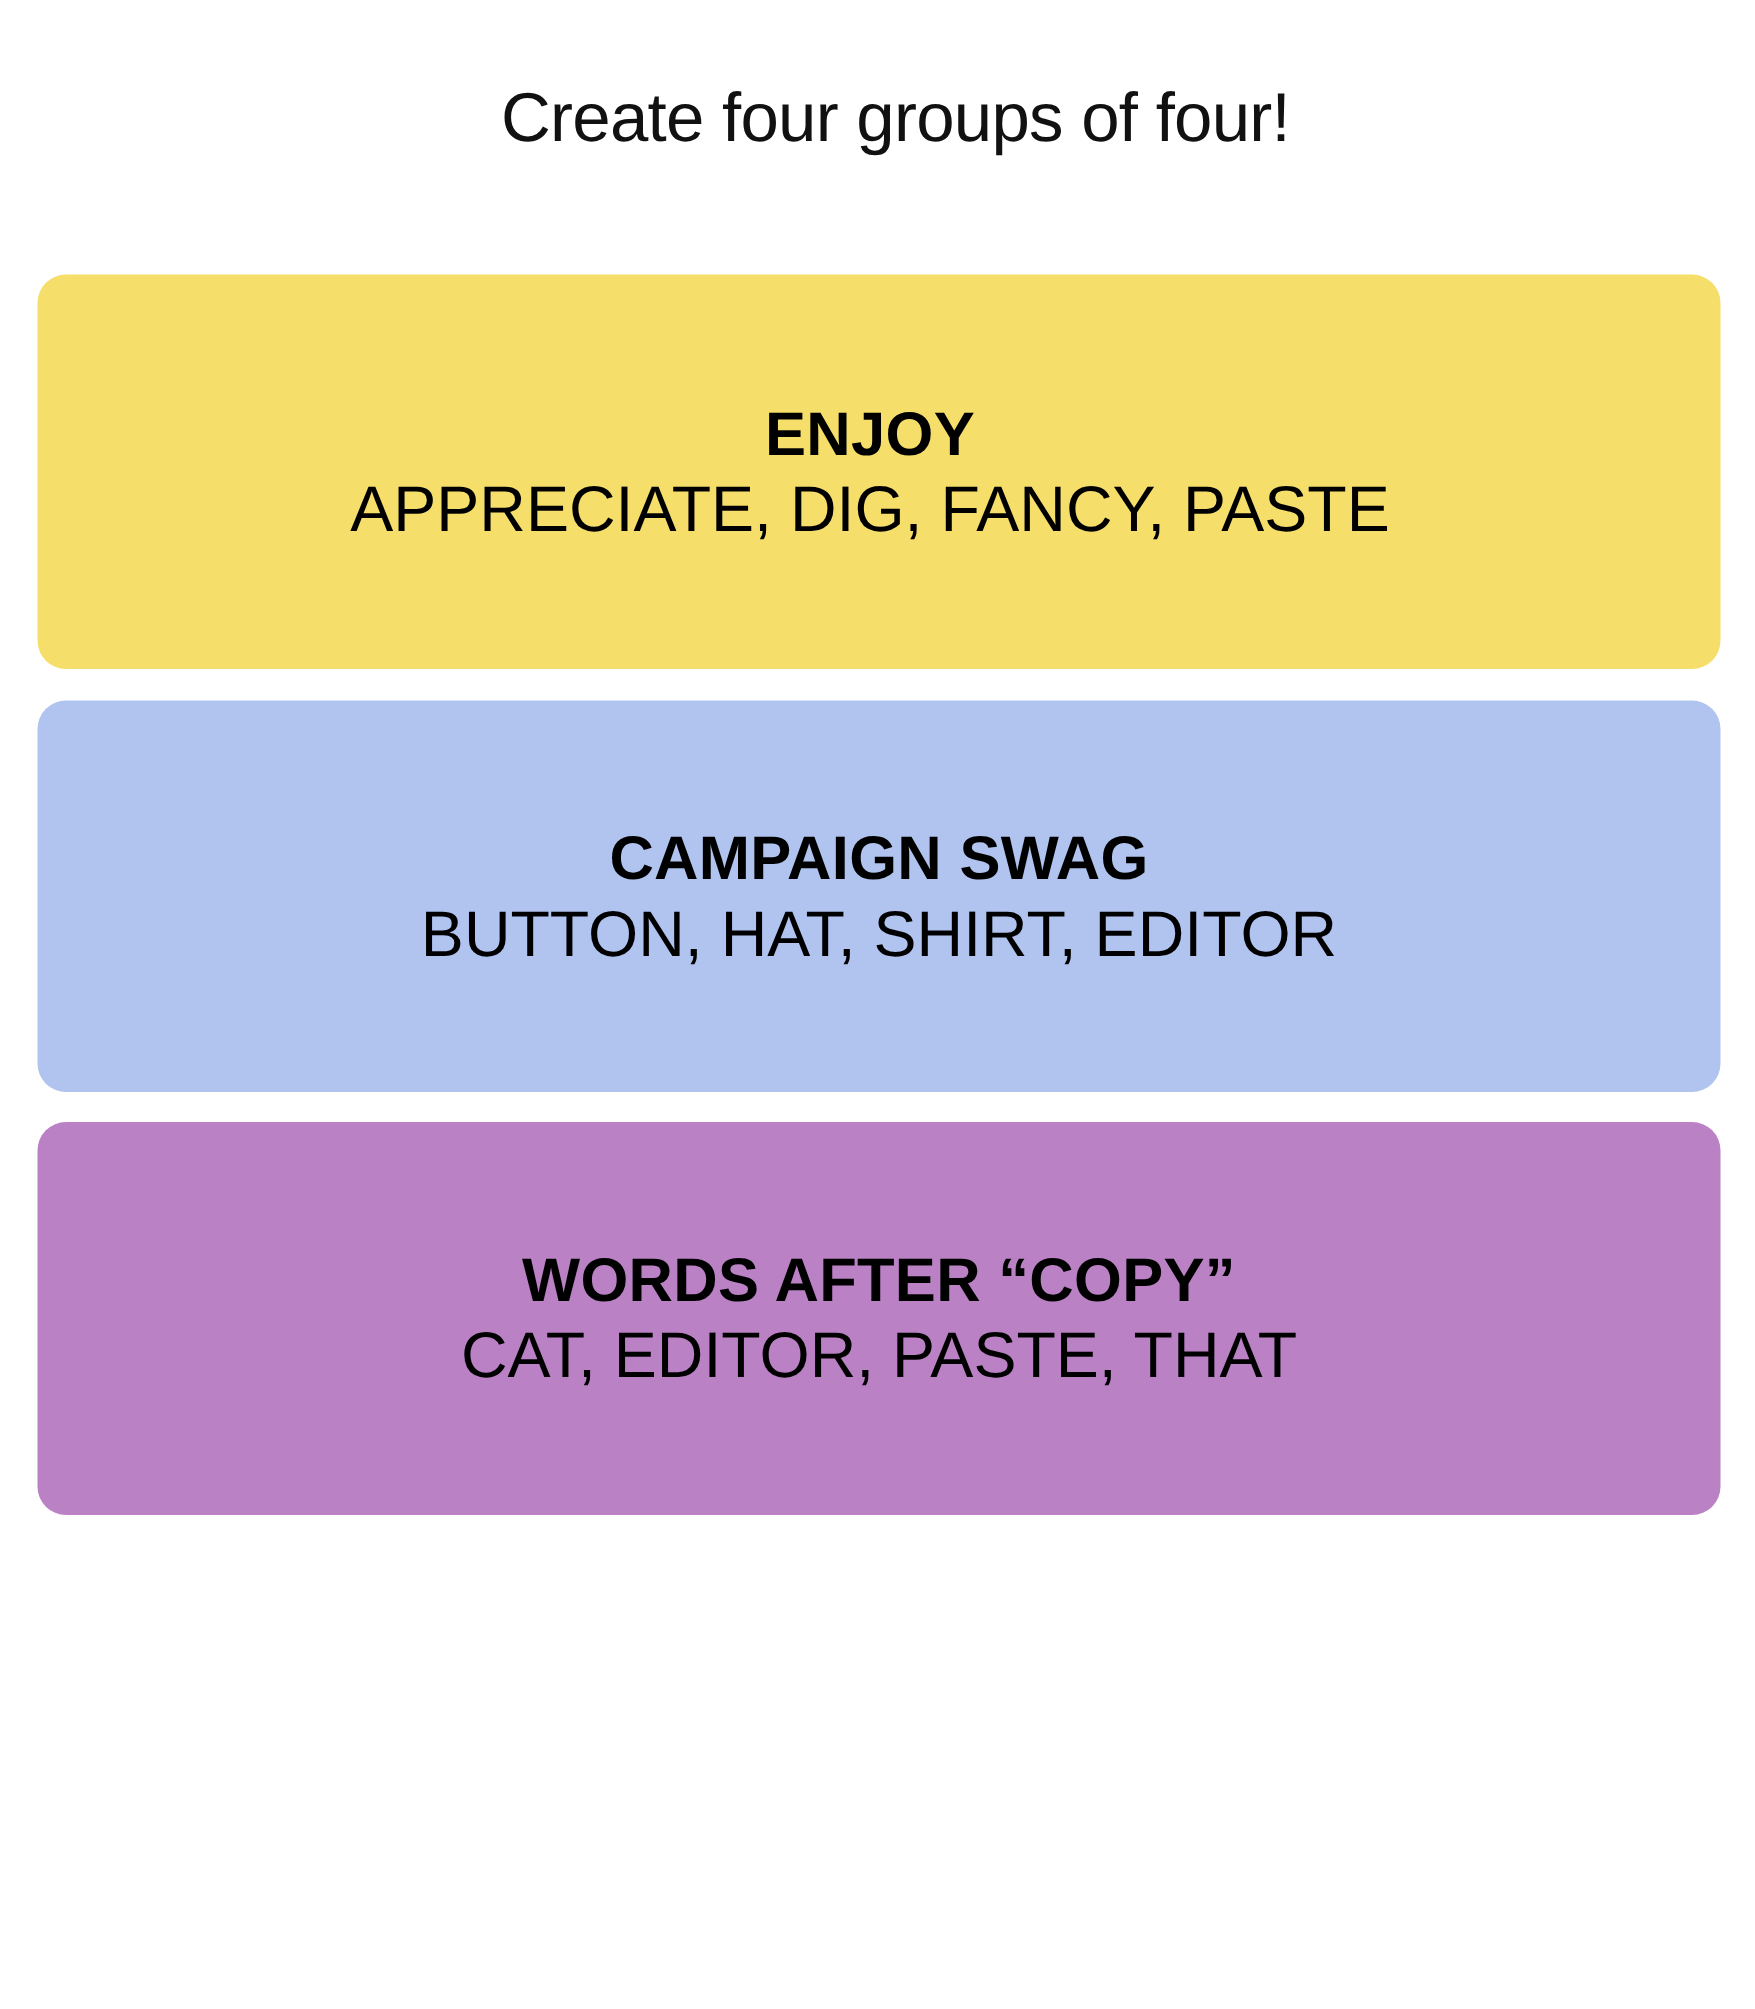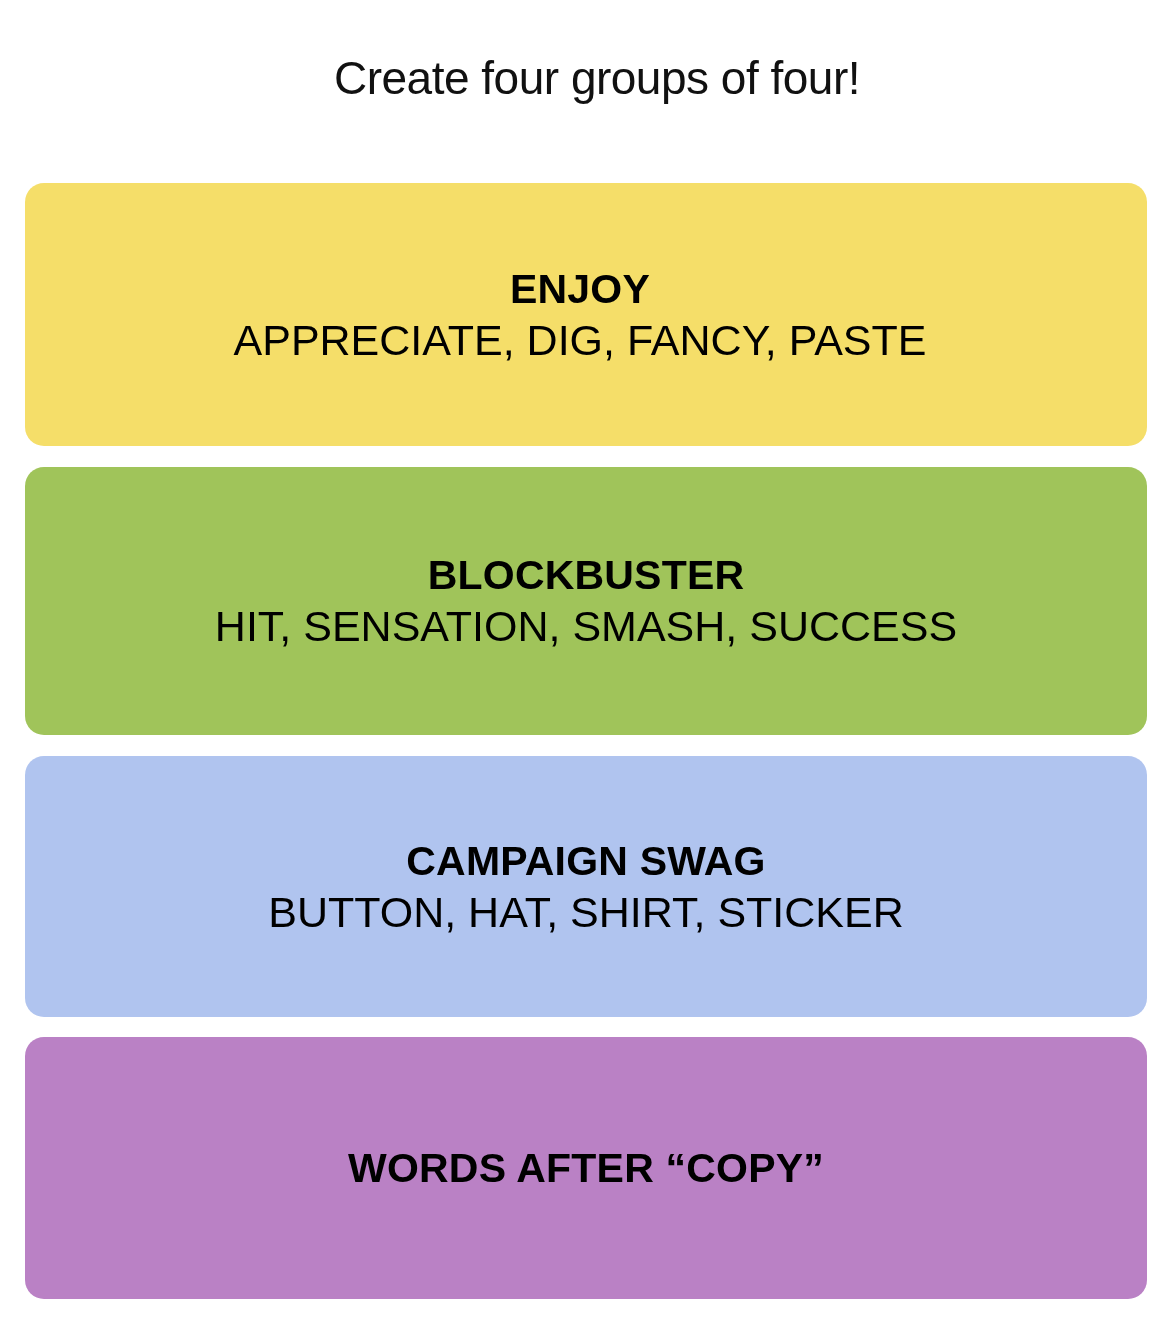--- a/index.html
+++ b/index.html
@@ -93,28 +93,25 @@
 
   <div class="page-heading">Create four groups of four!</div>
 
   <div class="groups">
 
     <div class="group-card card-yellow" style="background: rgb(245, 222, 105); padding-left: 12px;">
       <div class="group-title">ENJOY</div>
       <div class="group-words">APPRECIATE, DIG, FANCY, PASTE</div>
     </div>
 
-    <div class="group-card card-green" style="background: rgb(160, 196, 90);">
-      <div class="group-title">BLOCKBUSTER</div>
-      <div class="group-words">HIT, SENSATION, SMASH, SUCCESS</div>
-    </div>
 
     <div class="group-card card-blue" style="background: rgb(176, 196, 239);">
       <div class="group-title">CAMPAIGN SWAG</div>
-      <div class="group-words">BUTTON, HAT, SHIRT, STICKER</div>
+      <div class="group-words">BUTTON, HAT, SHIRT, EDITOR</div>
     </div>
 
     <div class="group-card card-purple" style="background: rgb(186, 129, 197); margin-top: 20px;">
       <div class="group-title">WORDS AFTER “COPY”</div>
+      <div class="group-words">CAT, EDITOR, PASTE, THAT</div>
     </div>
 
   </div>
 </div>
 
 </body></html>

